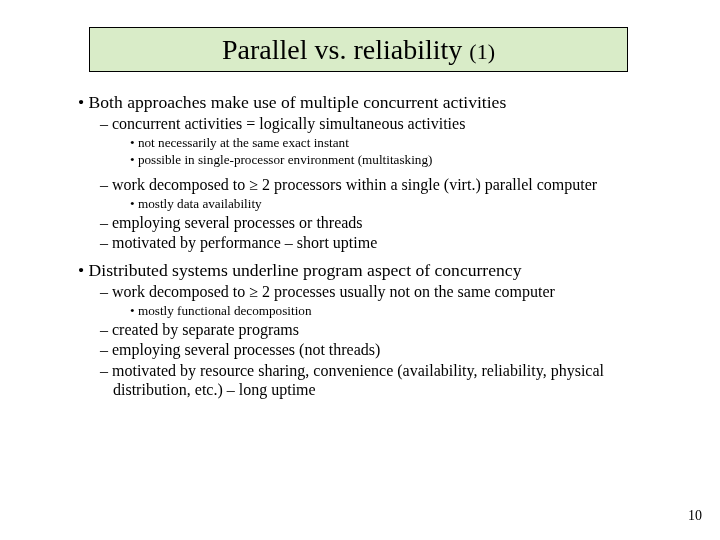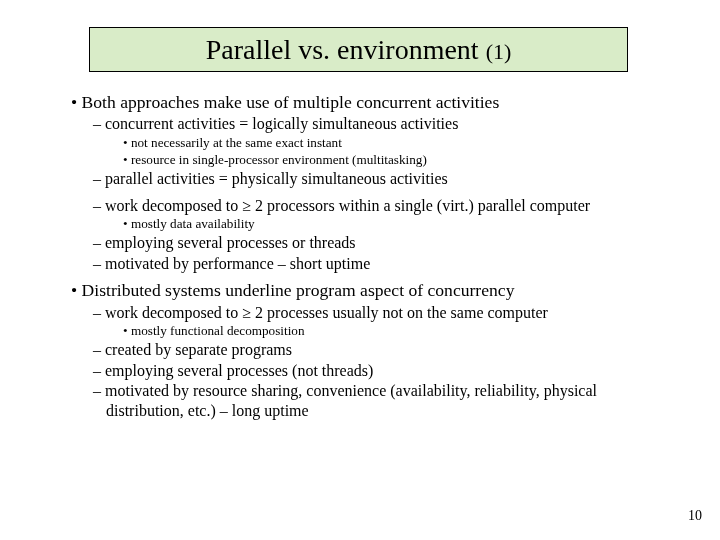--- a/index.html
+++ b/index.html
@@ -30,21 +30,21 @@
     line-height: 43px;
   }
   .title-text {
     font-size: 28px;
   }
   .title-sub {
     font-size: 22px;
   }
   .body {
     position: absolute;
-    left: 71px;
+    left: 78px;
     top: 92px;
     width: 610px;
     font-size: 17.6px;
     line-height: 1.22;
   }
   .b1 {
     margin: 0 0 1px 0;
     text-indent: -13px;
     padding-left: 13px;
   }
@@ -70,29 +70,28 @@
     font-size: 14px;
     margin-top: 8px;
   }
 </style>
 </head>
 <body>
 
 <div class="slide">
 
   <div class="title-box">
-    <span class="title-text">Parallel vs. environment </span><span class="title-sub">(1)</span>
+    <span class="title-text">Parallel vs. reliability </span><span class="title-sub">(1)</span>
   </div>
 
   <div class="body">
     <div class="b1">• Both approaches make use of multiple concurrent activities</div>
     <div class="b2">– concurrent activities = logically simultaneous activities</div>
     <div class="b3">• not necessarily at the same exact instant</div>
-    <div class="b3">• resource in single-processor environment (multitasking)</div>
-    <div class="b2">– parallel activities = physically simultaneous activities</div>
+    <div class="b3">• possible in single-processor environment (multitasking)</div>
     <div class="gap"></div>
     <div class="b2">– work decomposed to ≥ 2 processors within a single (virt.) parallel computer</div>
     <div class="b3">• mostly data availability</div>
     <div class="b2">– employing several processes or threads</div>
     <div class="b2">– motivated by performance – short uptime</div>
     <div class="gap"></div>
     <div class="b1">• Distributed systems underline program aspect of concurrency</div>
     <div class="b2">– work decomposed to ≥ 2 processes usually not on the same computer</div>
     <div class="b3">• mostly functional decomposition</div>
     <div class="b2">– created by separate programs</div>

